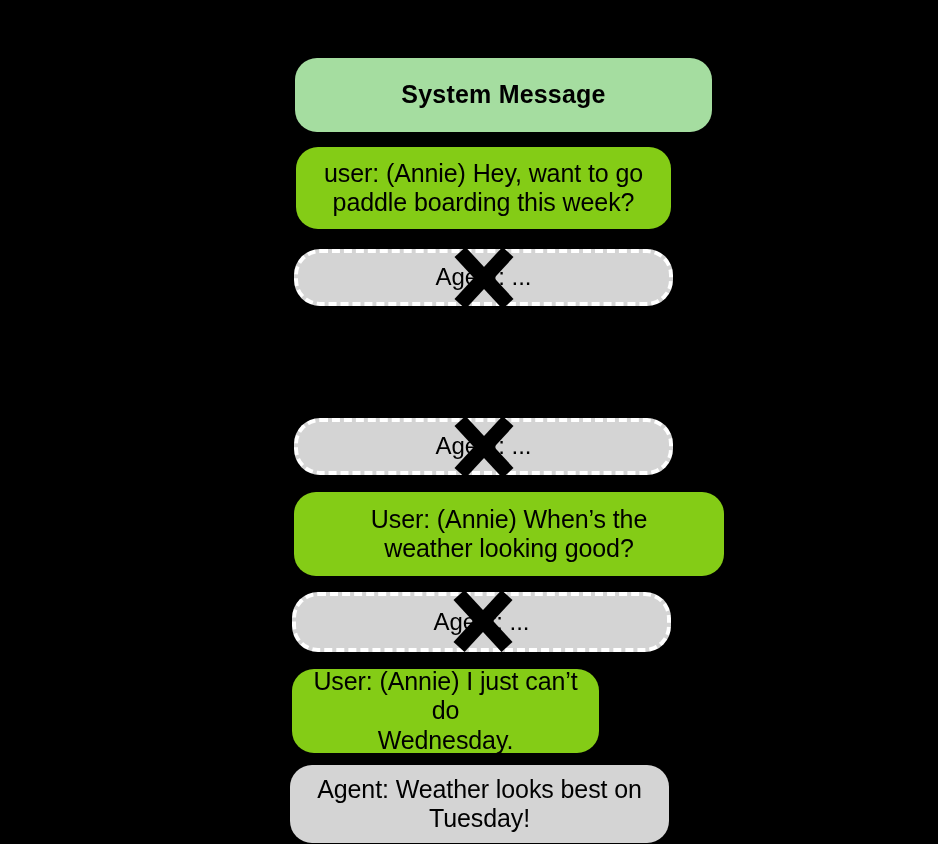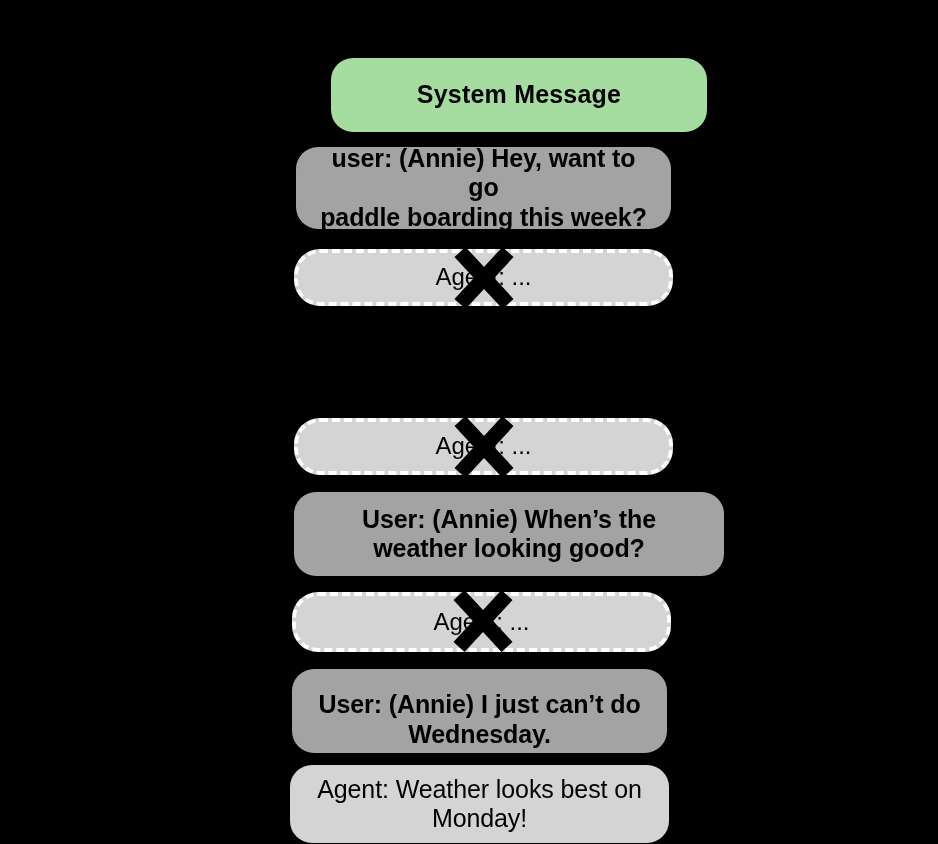--- a/index.html
+++ b/index.html
@@ -39,22 +39,22 @@
   }
 
   .bubble-system {
     background: #a5dda0;
     font-weight: bold;
     font-size: 25px;
     letter-spacing: 0.2px;
   }
 
   .bubble-user {
-    background: #a3a3a3;
-    font-weight: bold;
+    background: #84cc16;
+    font-weight: normal;
     font-size: 25px;
     letter-spacing: -0.1px;
   }
 
   .bubble-agent-final {
     background: #d4d4d4;
     font-weight: normal;
     font-size: 25px;
     letter-spacing: -0.1px;
   }
@@ -79,21 +79,21 @@
 
   .bubble-text {
     display: block;
   }
 </style>
 </head>
 <body>
 
 <div id="stage">
 
-  <div class="bubble bubble-system" style="left:295px; top:58px; width:376px; height:74px;margin-left:36px;">
+  <div class="bubble bubble-system" style="left:295px; top:58px; width:417px; height:74px;">
     <span class="bubble-text">System Message</span>
   </div>
 
   <div class="bubble bubble-user" style="left:296px; top:147px; width:375px; height:82px;">
     <span class="bubble-text">user: (Annie) Hey, want to go
 paddle boarding this week?</span>
   </div>
 
   <div class="bubble bubble-agent-dashed" style="left:294px; top:249px; width:379px; height:57px;">
     <span class="bubble-text">Agent: ...</span>
@@ -124,23 +124,23 @@
   <div class="bubble bubble-agent-dashed" style="left:292px; top:592px; width:379px; height:60px;">
     <span class="bubble-text">Agent: ...</span>
   </div>
   <div class="strike-x" style="left:452px; top:589px; width:62px; height:64px;">
     <svg width="62" height="64" viewBox="0 0 62 64">
       <line x1="7" y1="6" x2="55" y2="58" stroke="#000000" stroke-width="15" stroke-linecap="butt"></line>
       <line x1="55" y1="6" x2="7" y2="58" stroke="#000000" stroke-width="15" stroke-linecap="butt"></line>
     </svg>
   </div>
 
-  <div class="bubble bubble-user" style="left:292px; top:669px; width:375px; height:84px;align-items:flex-end;">
+  <div class="bubble bubble-user" style="left:292px; top:669px; width:307px; height:84px;">
     <span class="bubble-text">User: (Annie) I just can’t do
 Wednesday.</span>
   </div>
 
   <div class="bubble bubble-agent-final" style="left:290px; top:765px; width:379px; height:78px;">
     <span class="bubble-text">Agent: Weather looks best on
-Monday!</span>
+Tuesday!</span>
   </div>
 
 </div>
 
 </body></html>

